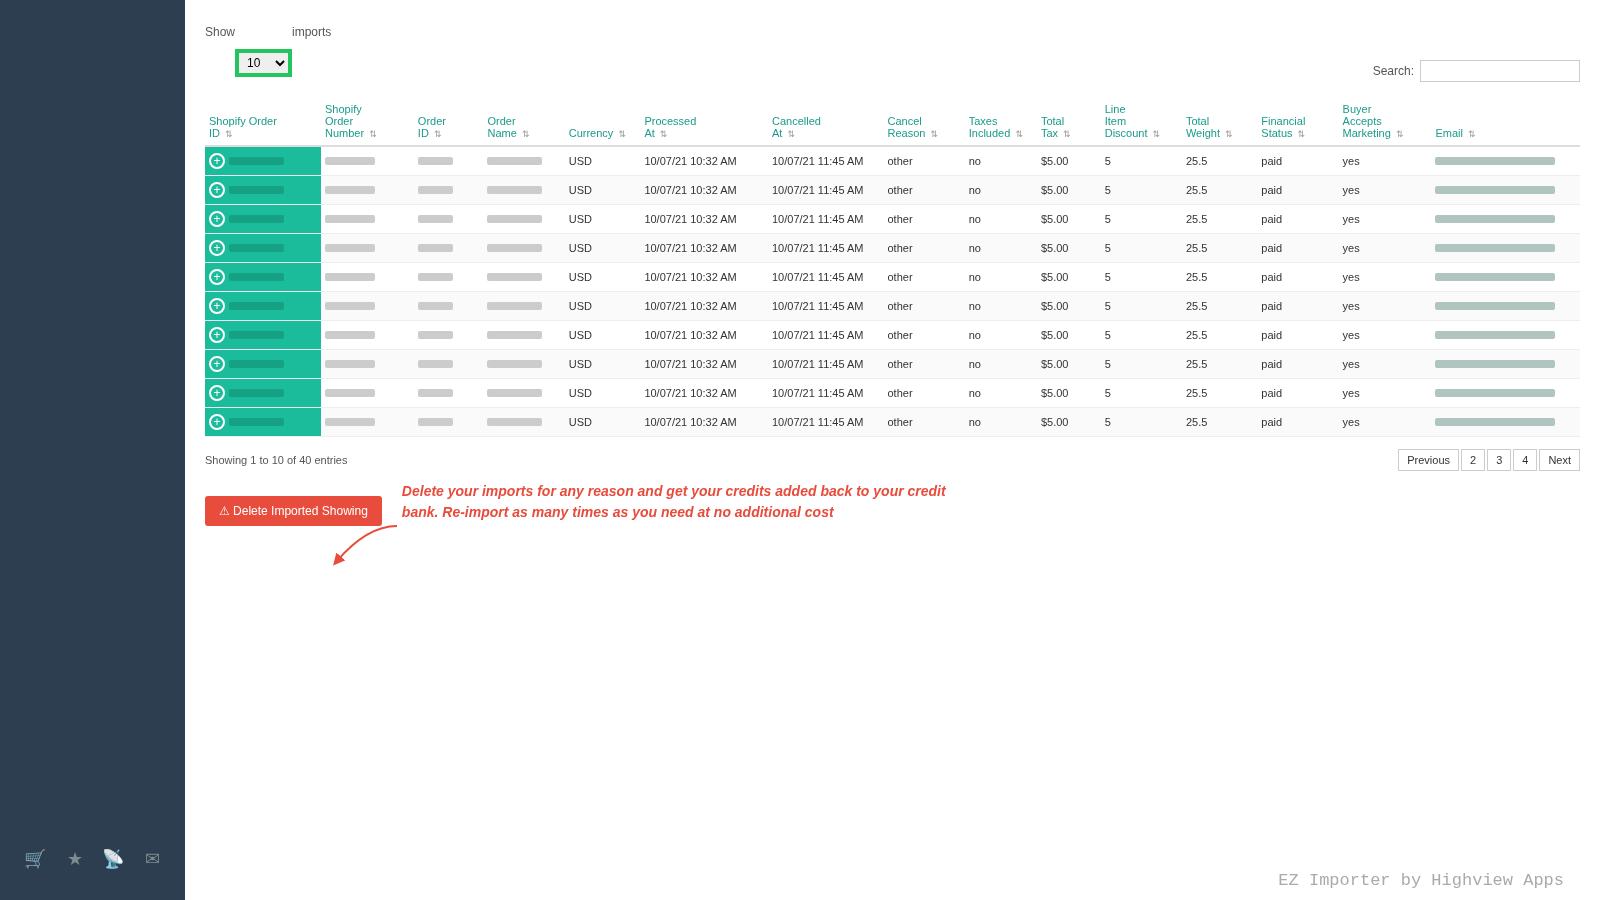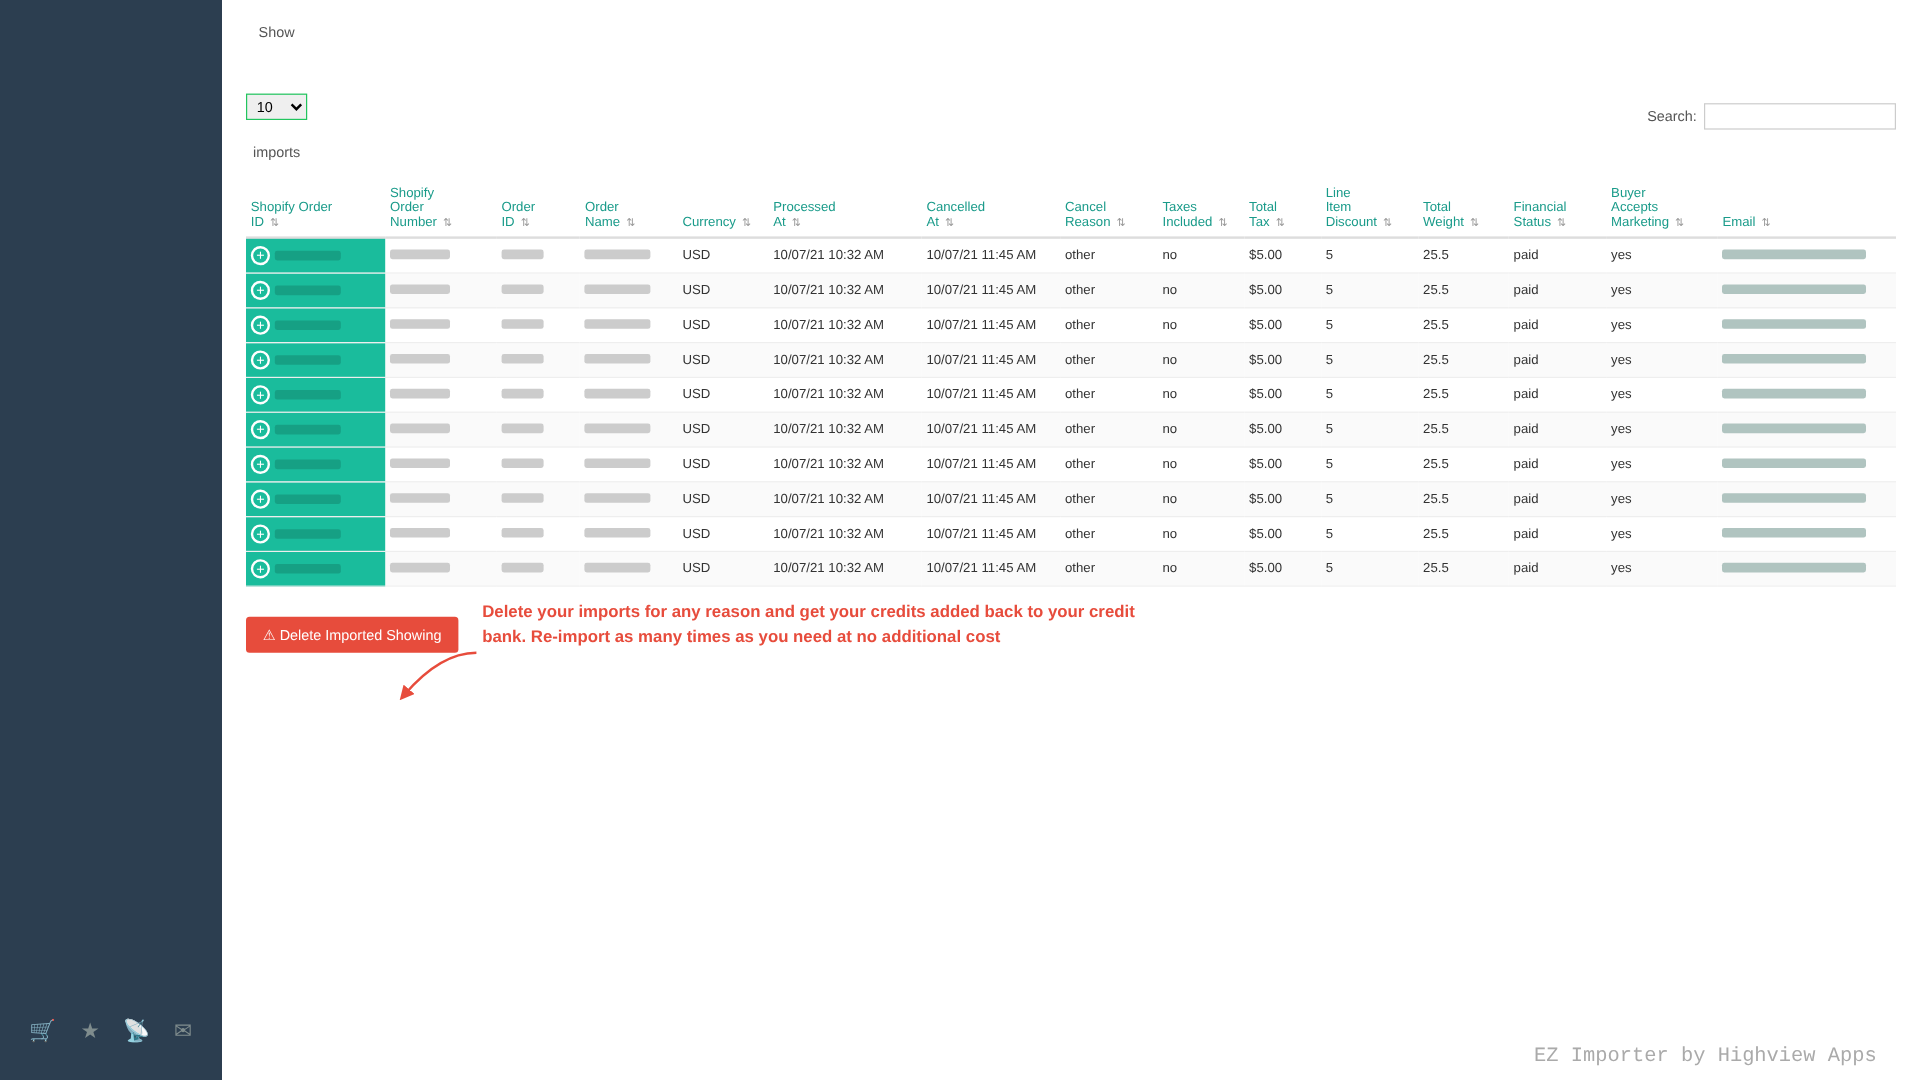--- a/index.html
+++ b/index.html
@@ -37,27 +37,25 @@
 
     
     .controls-row {
       display: flex;
       justify-content: space-between;
       align-items: center;
       margin-bottom: 15px;
     }
     .show-entries {
       display: flex;
-      align-items: center;
-      gap: 20px;
+      gap: 0;
       color: #555;
-      flex-direction: column;
     }
     .show-entries select {
-      border: 1px solid #22c55e;
+      border: 4px solid #22c55e;
       padding: 2px 4px;
       font-size: 12px;
       margin-top: 24px;
     }
     .search-row {
       display: flex;
       align-items: center;
       gap: 6px;
       color: #555;
       margin-top: 40px;
@@ -487,24 +485,34 @@
             <td>5</td>
             <td>25.5</td>
             <td>paid</td>
             <td>yes</td>
             <td><span class="blurred-text-sm" style="width:120px; background:#b0c4c0;"></span></td>
           </tr>
         </tbody>
     </table>
   </div>
 
+  <div class="table-footer">
+    <span>Showing 1 to 10 of 40 entries</span>
+    <div class="pagination">
+      <button class="page-btn">Previous</button>
+      <button class="page-btn">2</button>
+      <button class="page-btn">3</button>
+      <button class="page-btn">4</button>
+      <button class="page-btn">Next</button>
+    </div>
+  </div>
 
   <div style="display:flex; align-items:flex-start; gap:20px; margin-top:10px; position:relative;">
     <button class="delete-btn">⚠ Delete Imported Showing</button>
-    <div style="position:relative;">
+    <div style="position:relative;font-style:italic;">
 
       <svg width="80" height="60" style="position:absolute; left:-75px; top:35px;">
         <defs>
           <marker id="arrowhead" markerWidth="6" markerHeight="6" refX="3" refY="3" orient="auto">
             <path d="M0,0 L0,6 L6,3 z" fill="#e74c3c"></path>
           </marker>
         </defs>
         <path d="M70,10 Q40,10 10,45" stroke="#e74c3c" stroke-width="2" fill="none" marker-end="url(#arrowhead)"></path>
       </svg>
       <p class="annotation-text">Delete your imports for any reason and get your credits added back to your credit bank.  Re-import as many times as you need at no additional cost</p>

